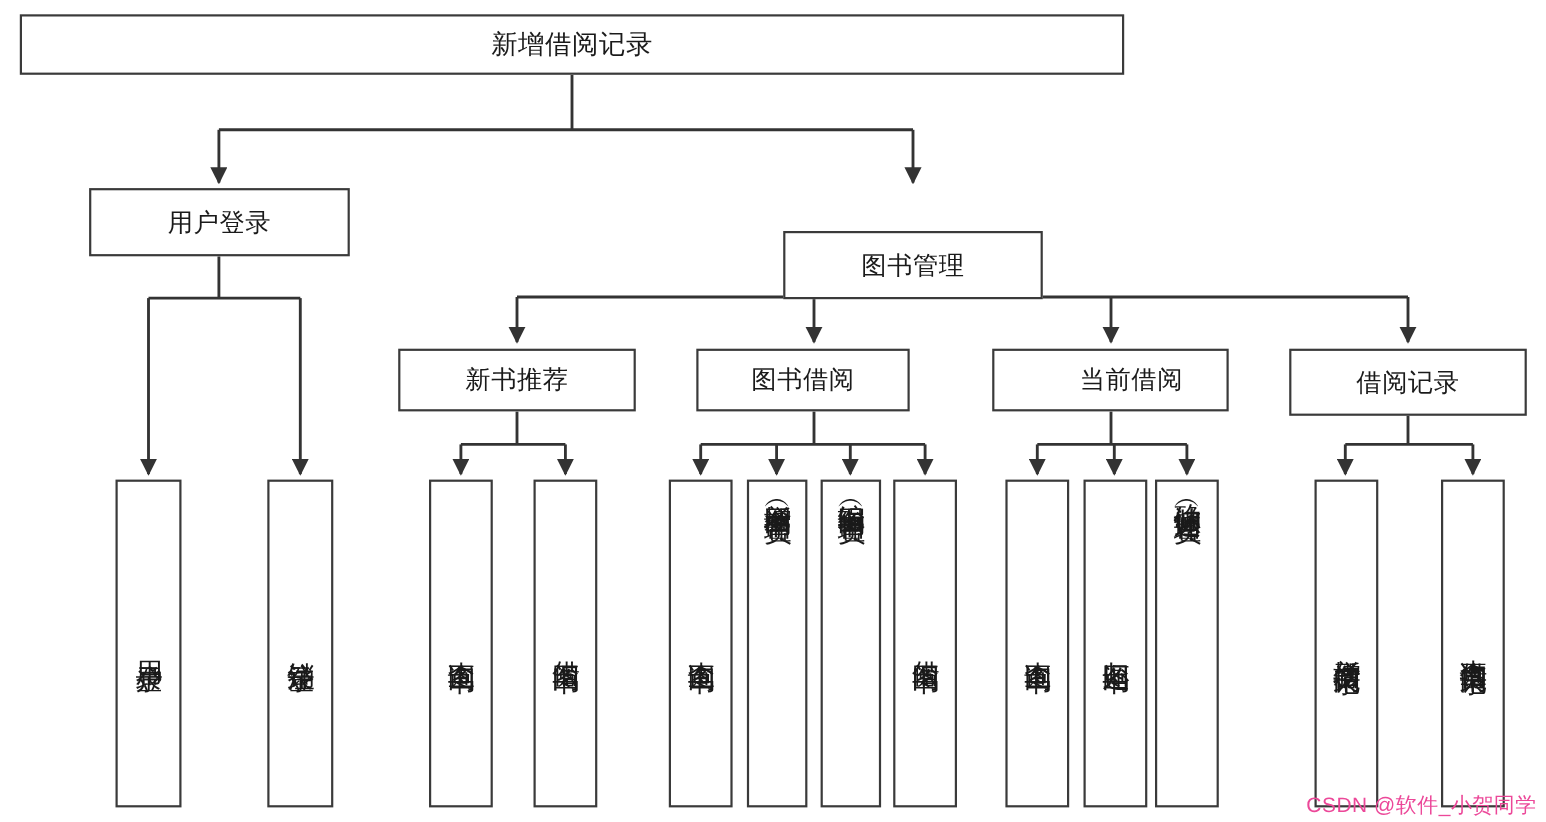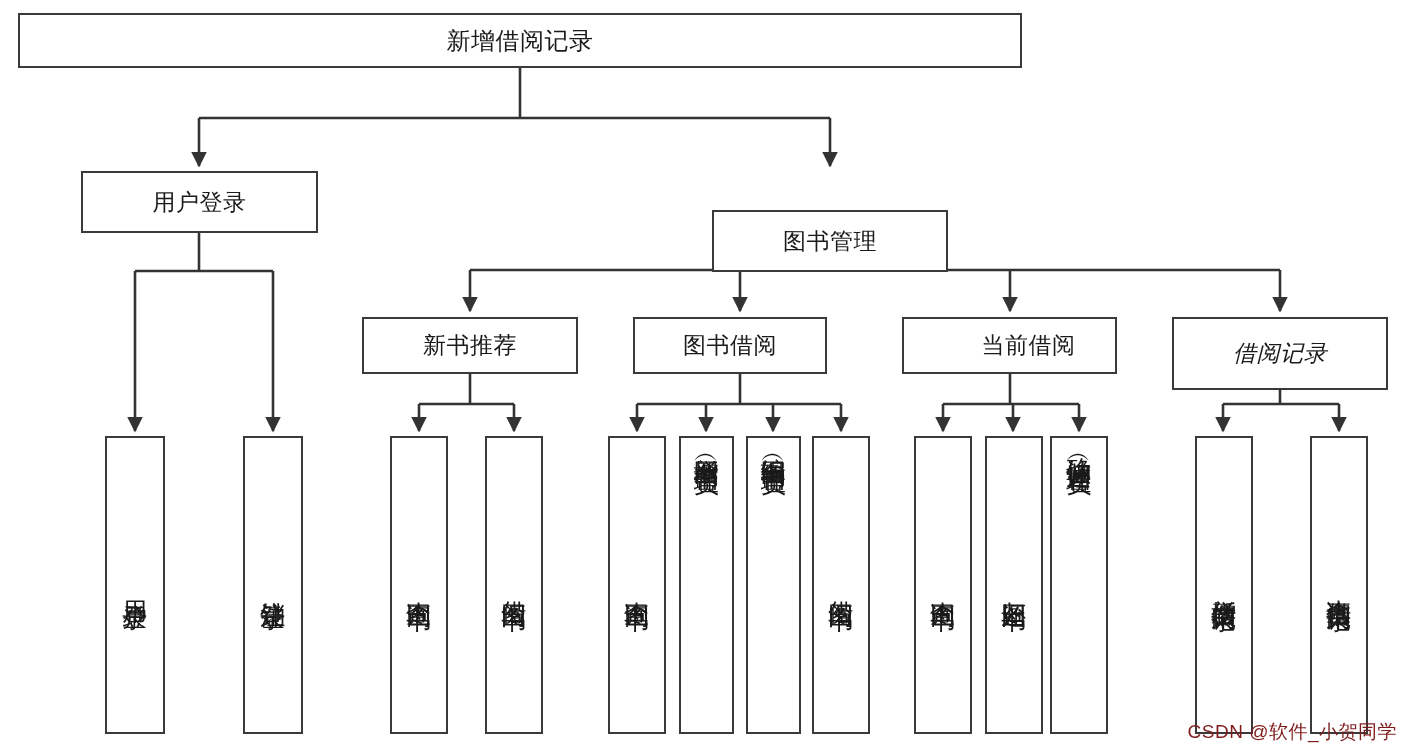--- a/index.html
+++ b/index.html
@@ -63,21 +63,21 @@
     white-space: nowrap;
   }
   .node.vert.center-v {
     align-items: center;
   }
   .watermark {
     position: absolute;
     right: 8px;
     bottom: 2px;
     font-size: 19px;
-    color: #7f1d1d;
+    color: #ec4899;
     white-space: nowrap;
     letter-spacing: 0.5px;
   }
 </style>
 </head>
 <body>
 
 <div id="canvas">
 
   <svg id="edges" viewBox="0 0 1405 747" xmlns="http://www.w3.org/2000/svg">
@@ -143,21 +143,21 @@
 
   <div class="node horiz" style="left:362px; top:317px; width:216px; height:57px;">
     <span class="node-label">新书推荐</span>
   </div>
   <div class="node horiz" style="left:633px; top:317px; width:194px; height:57px;">
     <span class="node-label">图书借阅</span>
   </div>
   <div class="node horiz" style="left:902px; top:317px; width:215px; height:57px;padding-left:38px;">
     <span class="node-label">当前借阅</span>
   </div>
-  <div class="node horiz" style="left:1172px; top:317px; width:216px; height:73px;font-style:italic;">
+  <div class="node horiz" style="left:1172px; top:317px; width:216px; height:61px;">
     <span class="node-label">借阅记录</span>
   </div>
 
   <div class="node vert center-v" style="left:105px; top:436px; width:60px; height:298px;">
     <span class="node-label">用户登录</span>
   </div>
   <div class="node vert center-v" style="left:243px; top:436px; width:60px; height:298px;">
     <span class="node-label">注销登录</span>
   </div>
 

